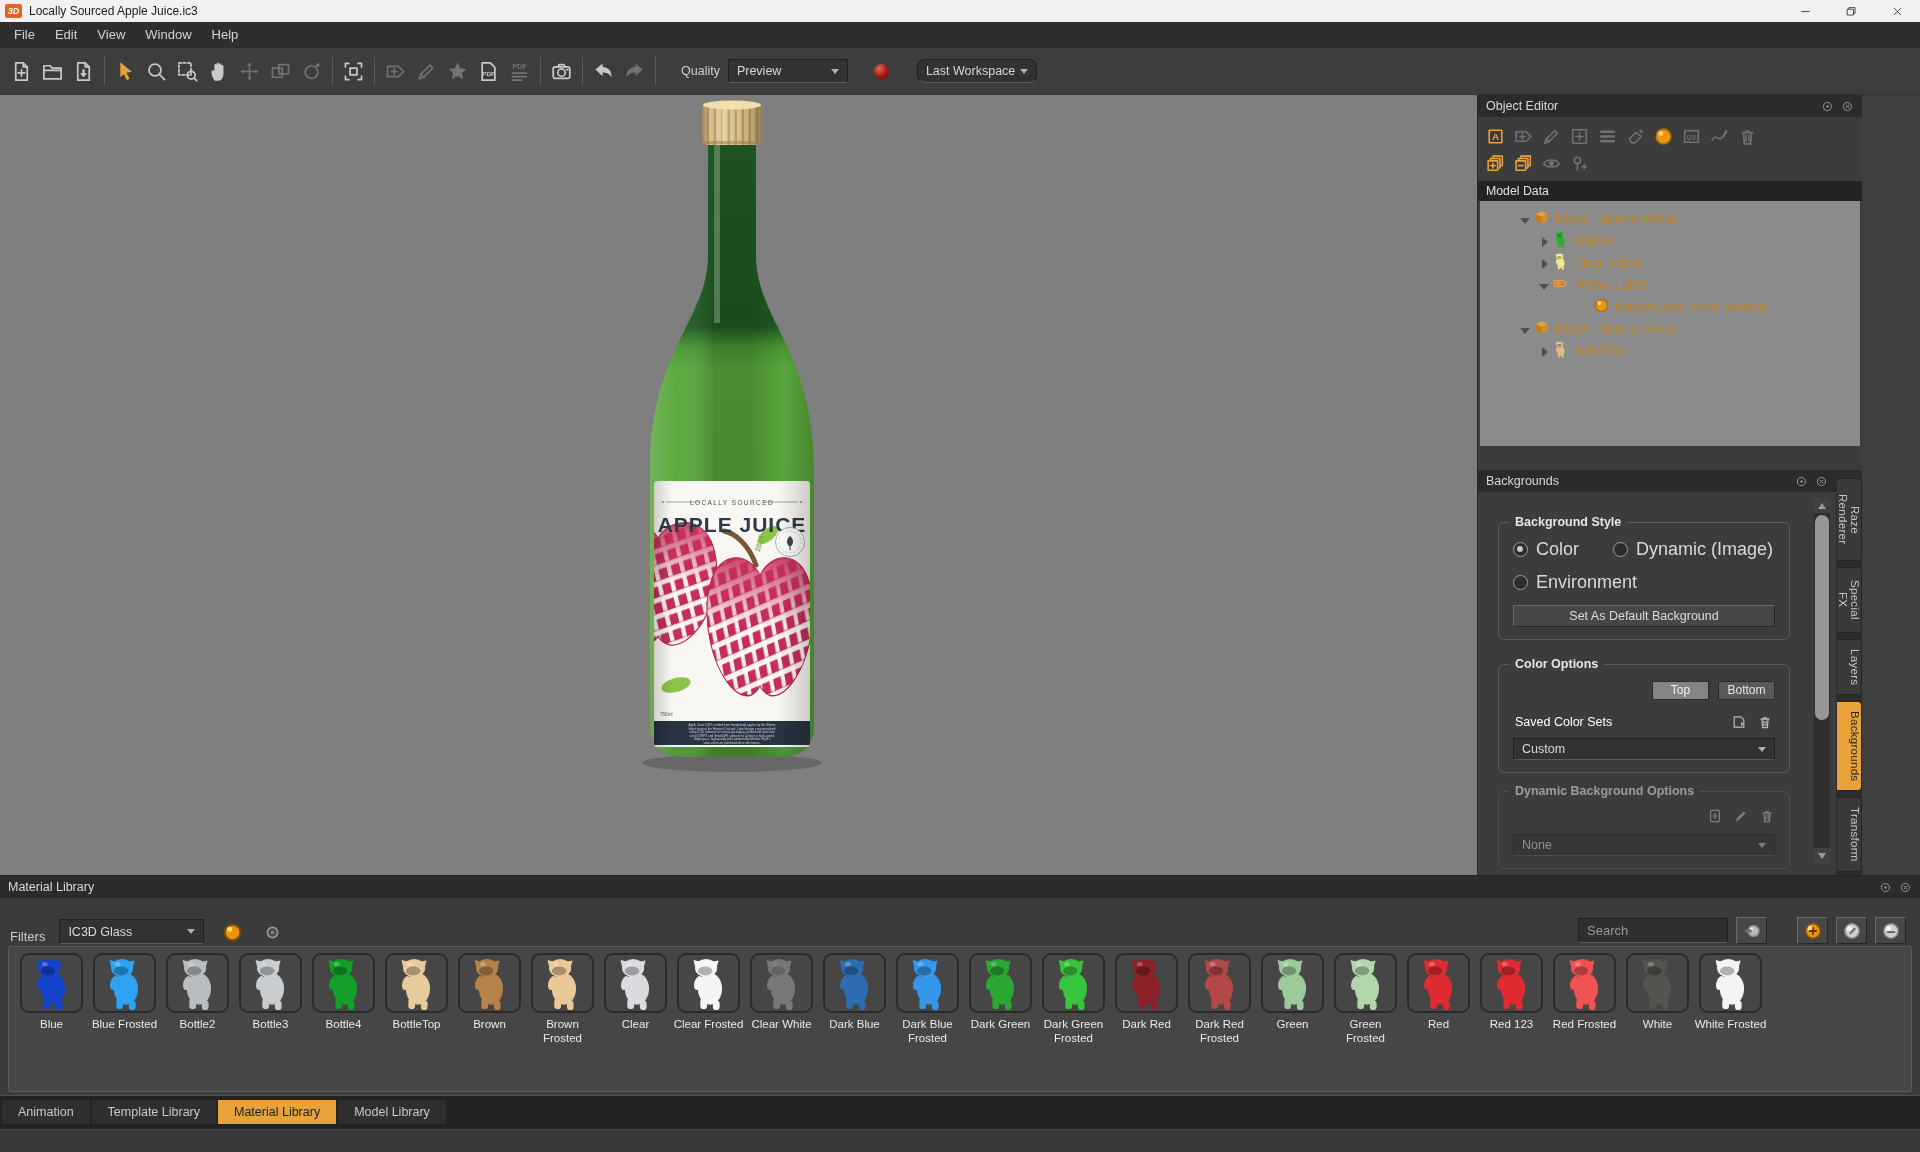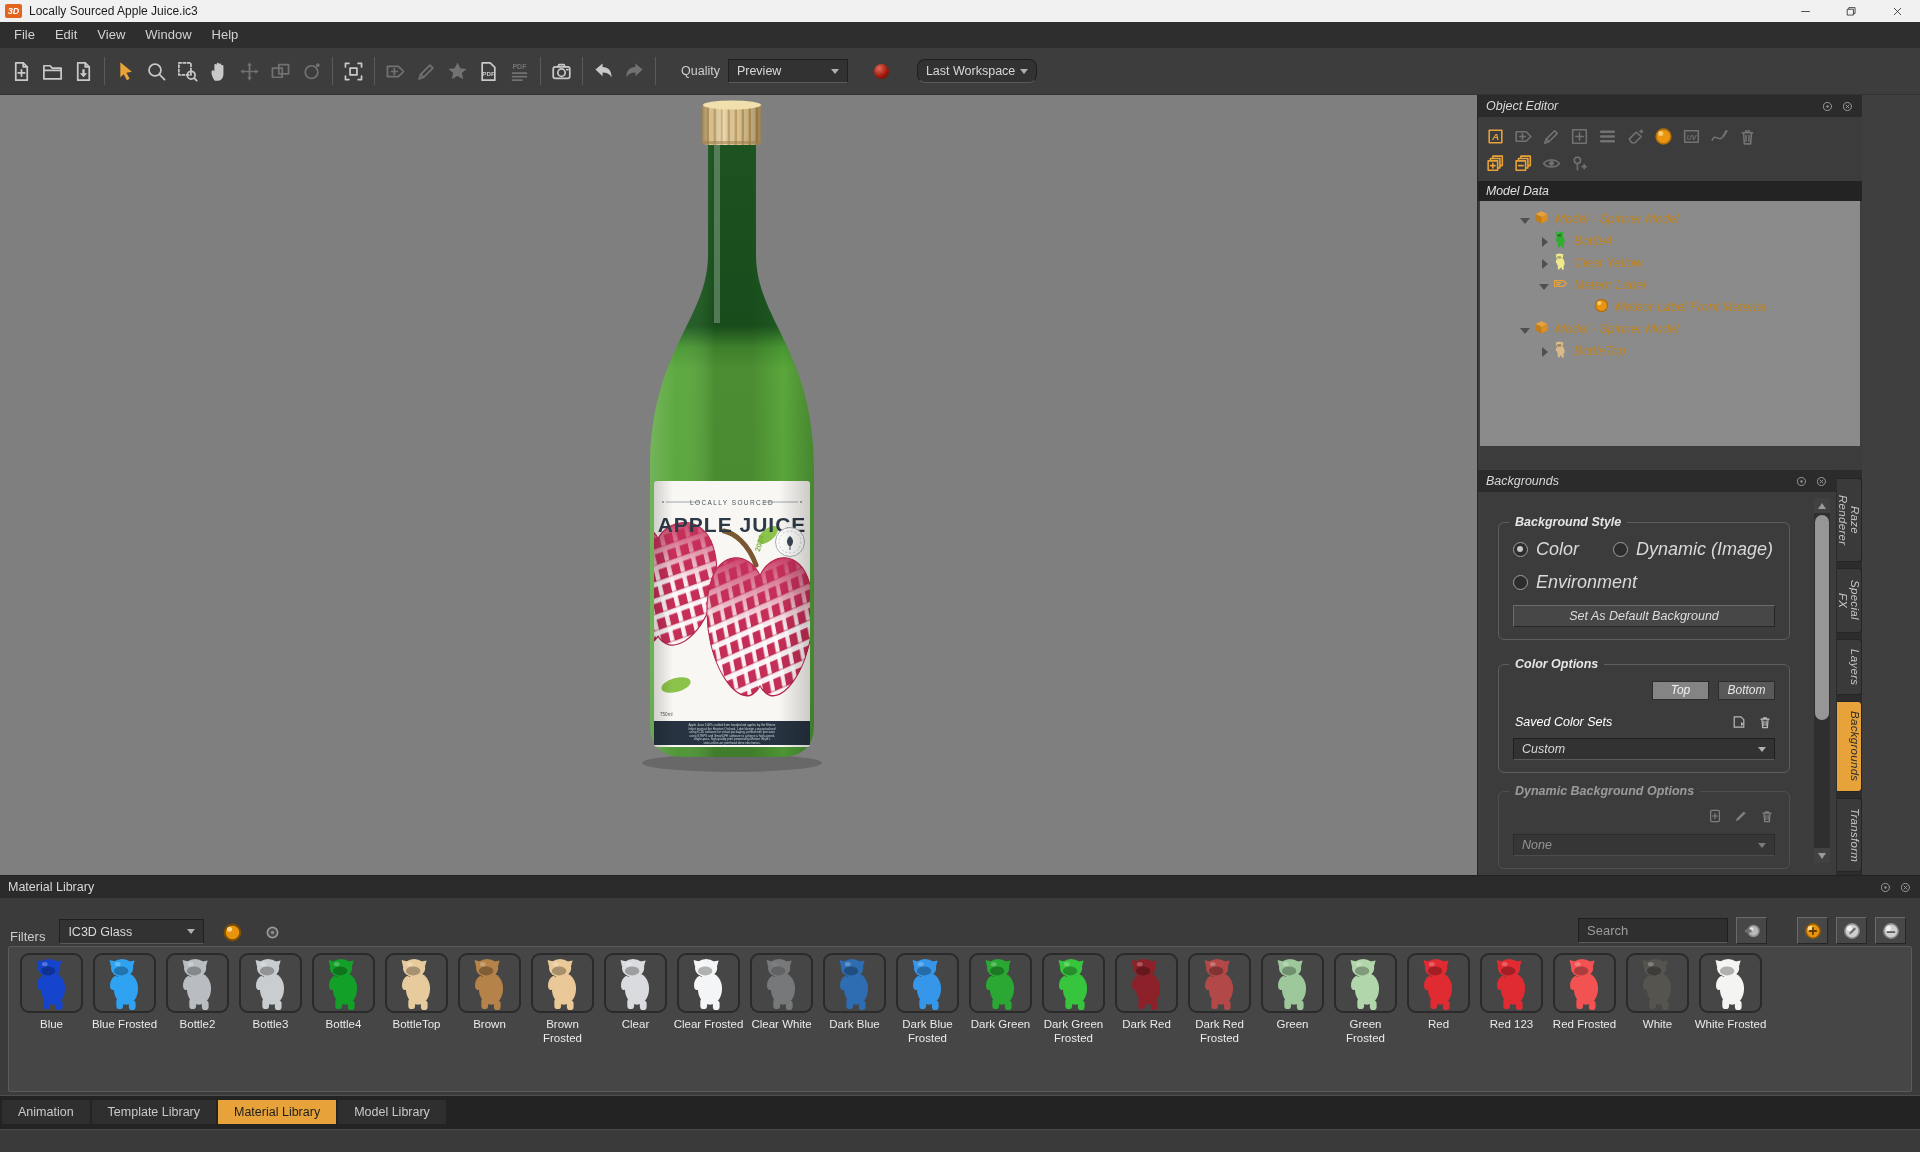--- a/index.html
+++ b/index.html
@@ -39,21 +39,21 @@
   .dd-quality { width:120px; } .dd-workspace { width:120px; margin-left:0;border-radius:8px; }
   .rec-sphere { width:15px; height:15px; border-radius:50%; margin:0 28px 0 26px;
         background:radial-gradient(circle at 35% 30%, #e06a5a, #a11a0e 55%, #4e0803); }
 
   
   .main { position:absolute; left:0; top:95px; width:1920px; height:780px; }
   .viewport { position:absolute; left:0; top:0; width:1477px; height:780px; background:#7f7f7f; overflow:hidden; }
   #bottle-svg { position:absolute; left:618px; top:0px; width:230px; height:690px; }
 
   .right-col { position:absolute; left:1477px; top:0; width:385px; height:780px; background:#3c3c3c;
-               border-left:1px solid #282828;font-style:italic; }
+               border-left:1px solid #282828; }
   .panel-header { height:22px; background:#2b2b2b; display:flex; align-items:center; padding:0 8px;
                   color:#d8d8d8; font-size:12.5px; }
   .ph-icons { margin-left:auto; display:flex; gap:7px; color:#9a9a9a; }
   .ph-icons svg { width:13px; height:13px; }
 
   
   .object-editor { height:375px; position:relative; }
   .oe-row { display:flex; align-items:center; padding:0 0 0 7px; gap:7px; }
   .oe-row1 { height:32px; padding-top:6px; } .oe-row2 { height:28px; }
   .oe-tool { width:21px; height:21px; } .oe-tool svg { width:21px; height:21px; }

